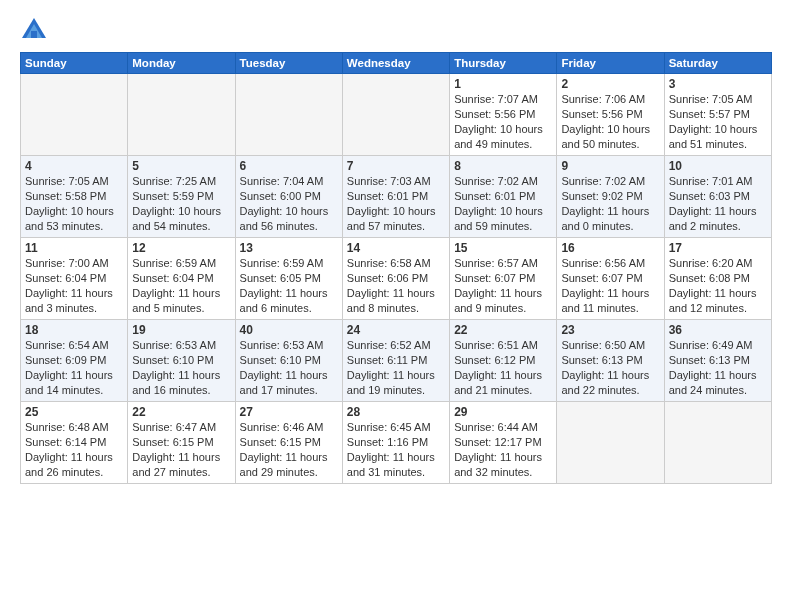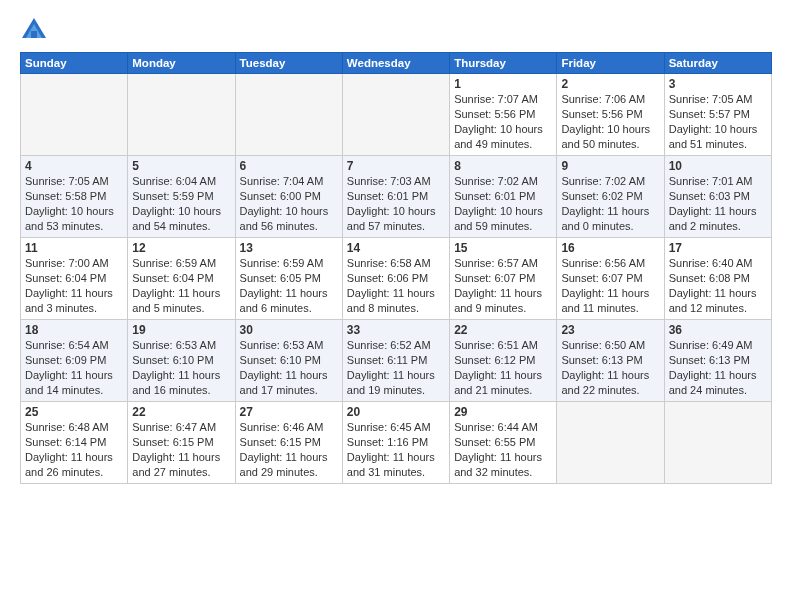--- a/index.html
+++ b/index.html
@@ -165,21 +165,21 @@
         <tr class="row-alt">
           <td>
             <span class="day-num">4</span>
             <div class="day-detail">Sunrise: 7:05 AM
 Sunset: 5:58 PM
 Daylight: 10 hours
 and 53 minutes.</div>
           </td>
           <td>
             <span class="day-num">5</span>
-            <div class="day-detail">Sunrise: 6:04 AM
+            <div class="day-detail">Sunrise: 7:25 AM
 Sunset: 5:59 PM
 Daylight: 10 hours
 and 54 minutes.</div>
           </td>
           <td>
             <span class="day-num">6</span>
             <div class="day-detail">Sunrise: 7:04 AM
 Sunset: 6:00 PM
 Daylight: 10 hours
 and 56 minutes.</div>
@@ -194,21 +194,21 @@
           <td>
             <span class="day-num">8</span>
             <div class="day-detail">Sunrise: 7:02 AM
 Sunset: 6:01 PM
 Daylight: 10 hours
 and 59 minutes.</div>
           </td>
           <td>
             <span class="day-num">9</span>
             <div class="day-detail">Sunrise: 7:02 AM
-Sunset: 6:02 PM
+Sunset: 9:02 PM
 Daylight: 11 hours
 and 0 minutes.</div>
           </td>
           <td>
             <span class="day-num">10</span>
             <div class="day-detail">Sunrise: 7:01 AM
 Sunset: 6:03 PM
 Daylight: 11 hours
 and 2 minutes.</div>
           </td>
@@ -251,21 +251,21 @@
           </td>
           <td>
             <span class="day-num">16</span>
             <div class="day-detail">Sunrise: 6:56 AM
 Sunset: 6:07 PM
 Daylight: 11 hours
 and 11 minutes.</div>
           </td>
           <td>
             <span class="day-num">17</span>
-            <div class="day-detail">Sunrise: 6:40 AM
+            <div class="day-detail">Sunrise: 6:20 AM
 Sunset: 6:08 PM
 Daylight: 11 hours
 and 12 minutes.</div>
           </td>
         </tr>
         <tr class="row-alt">
           <td>
             <span class="day-num">18</span>
             <div class="day-detail">Sunrise: 6:54 AM
 Sunset: 6:09 PM
@@ -273,28 +273,28 @@
 and 14 minutes.</div>
           </td>
           <td>
             <span class="day-num">19</span>
             <div class="day-detail">Sunrise: 6:53 AM
 Sunset: 6:10 PM
 Daylight: 11 hours
 and 16 minutes.</div>
           </td>
           <td>
-            <span class="day-num">30</span>
+            <span class="day-num">40</span>
             <div class="day-detail">Sunrise: 6:53 AM
 Sunset: 6:10 PM
 Daylight: 11 hours
 and 17 minutes.</div>
           </td>
           <td>
-            <span class="day-num">33</span>
+            <span class="day-num">24</span>
             <div class="day-detail">Sunrise: 6:52 AM
 Sunset: 6:11 PM
 Daylight: 11 hours
 and 19 minutes.</div>
           </td>
           <td>
             <span class="day-num">22</span>
             <div class="day-detail">Sunrise: 6:51 AM
 Sunset: 6:12 PM
 Daylight: 11 hours
@@ -331,30 +331,30 @@
 and 27 minutes.</div>
           </td>
           <td>
             <span class="day-num">27</span>
             <div class="day-detail">Sunrise: 6:46 AM
 Sunset: 6:15 PM
 Daylight: 11 hours
 and 29 minutes.</div>
           </td>
           <td>
-            <span class="day-num">20</span>
+            <span class="day-num">28</span>
             <div class="day-detail">Sunrise: 6:45 AM
 Sunset: 1:16 PM
 Daylight: 11 hours
 and 31 minutes.</div>
           </td>
           <td>
             <span class="day-num">29</span>
             <div class="day-detail">Sunrise: 6:44 AM
-Sunset: 6:55 PM
+Sunset: 12:17 PM
 Daylight: 11 hours
 and 32 minutes.</div>
           </td>
           <td class="empty"></td>
           <td class="empty"></td>
         </tr>
       </tbody>
   </table>
 </div>
 

